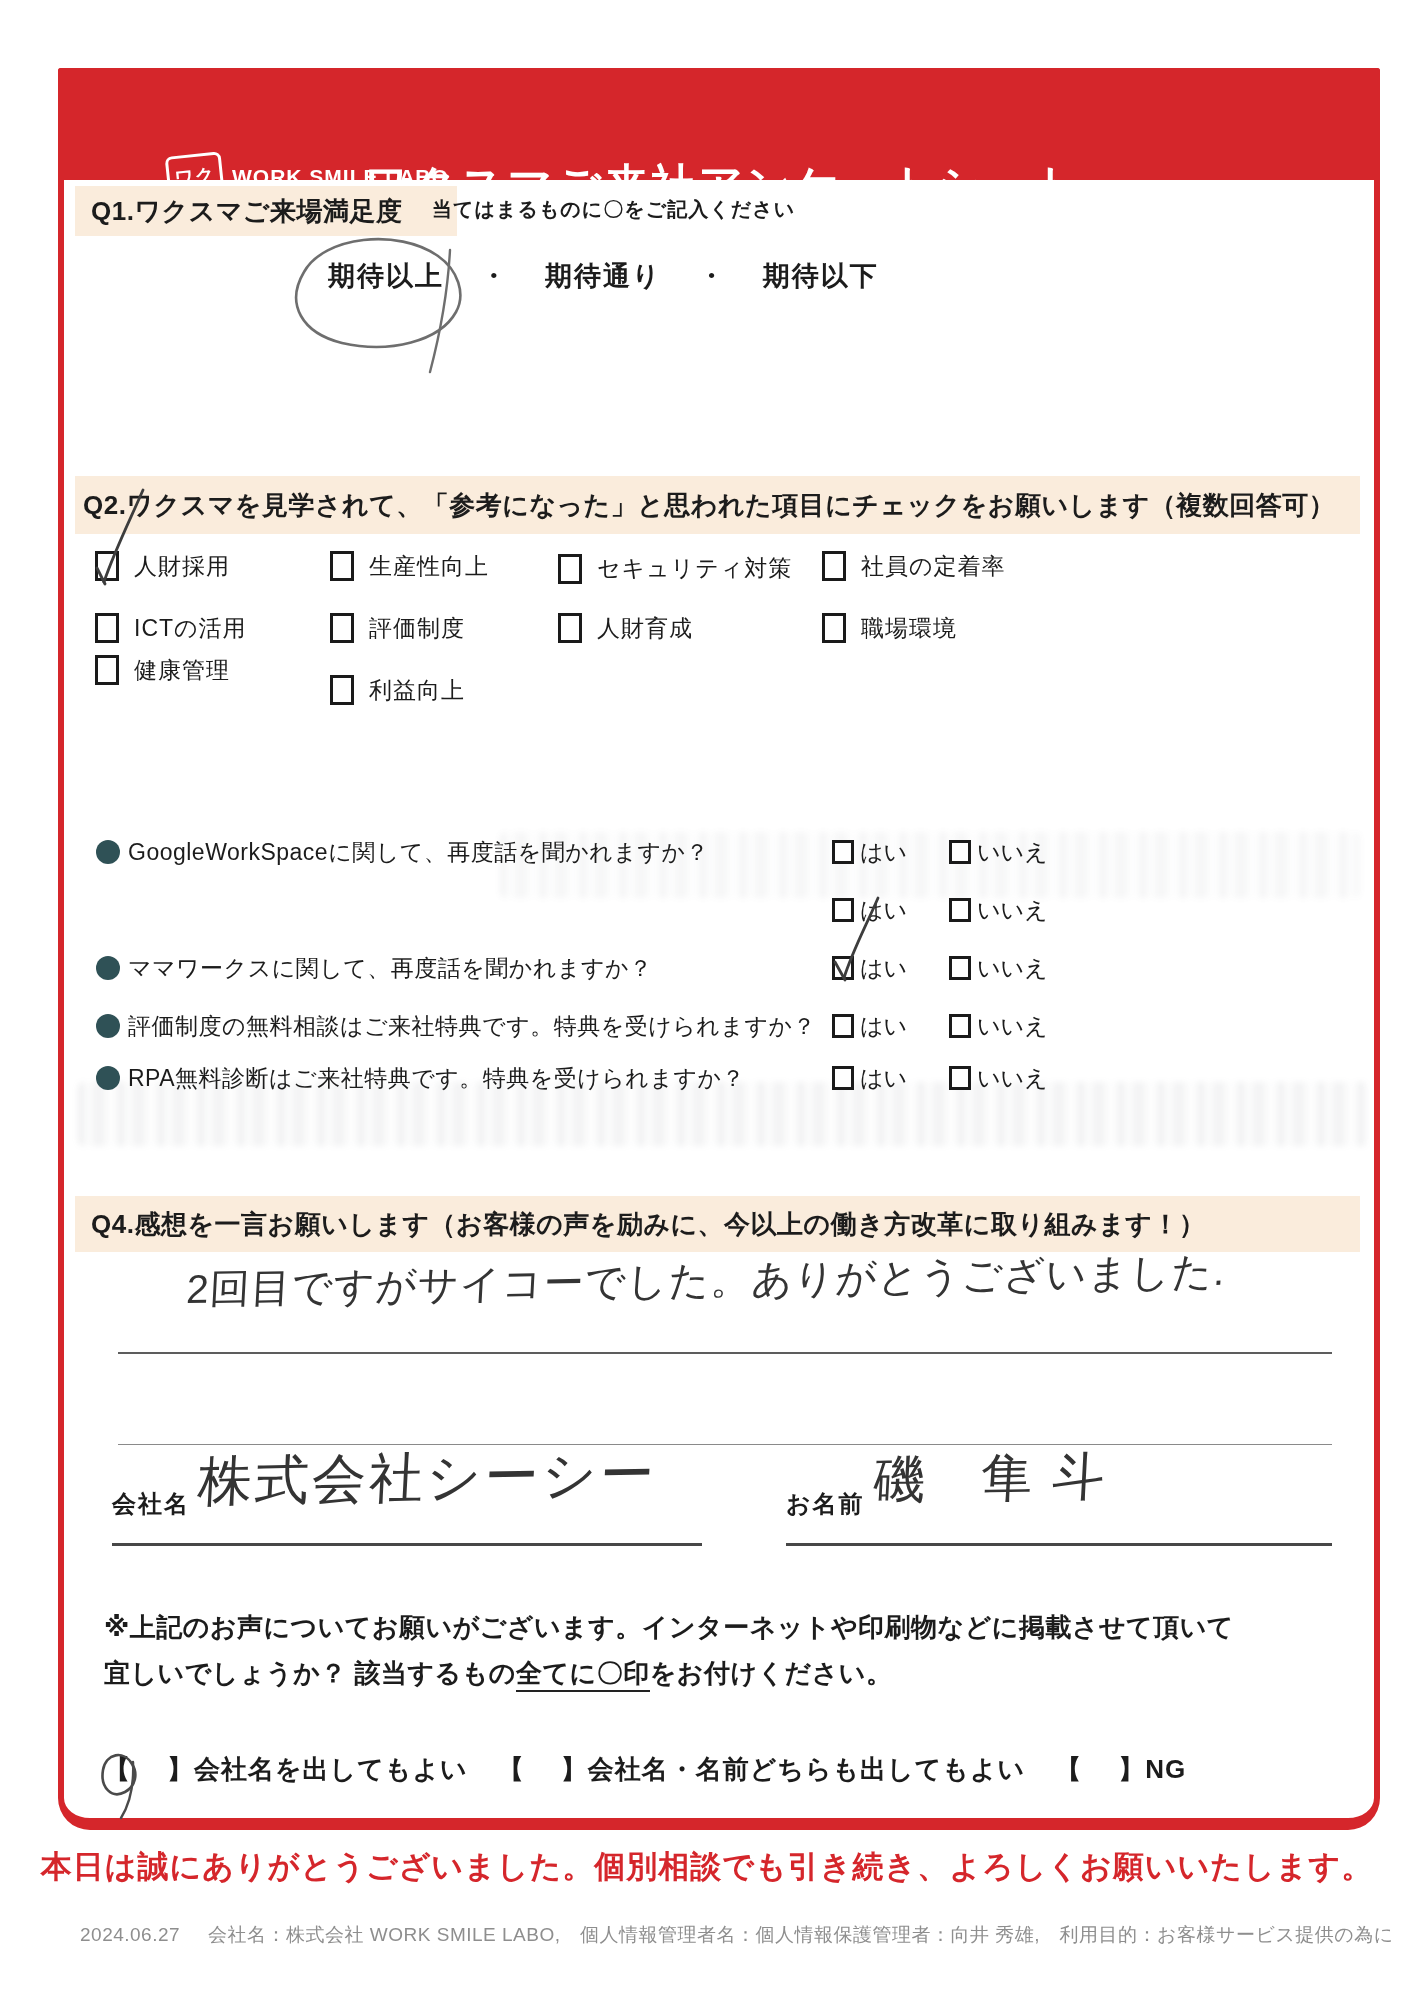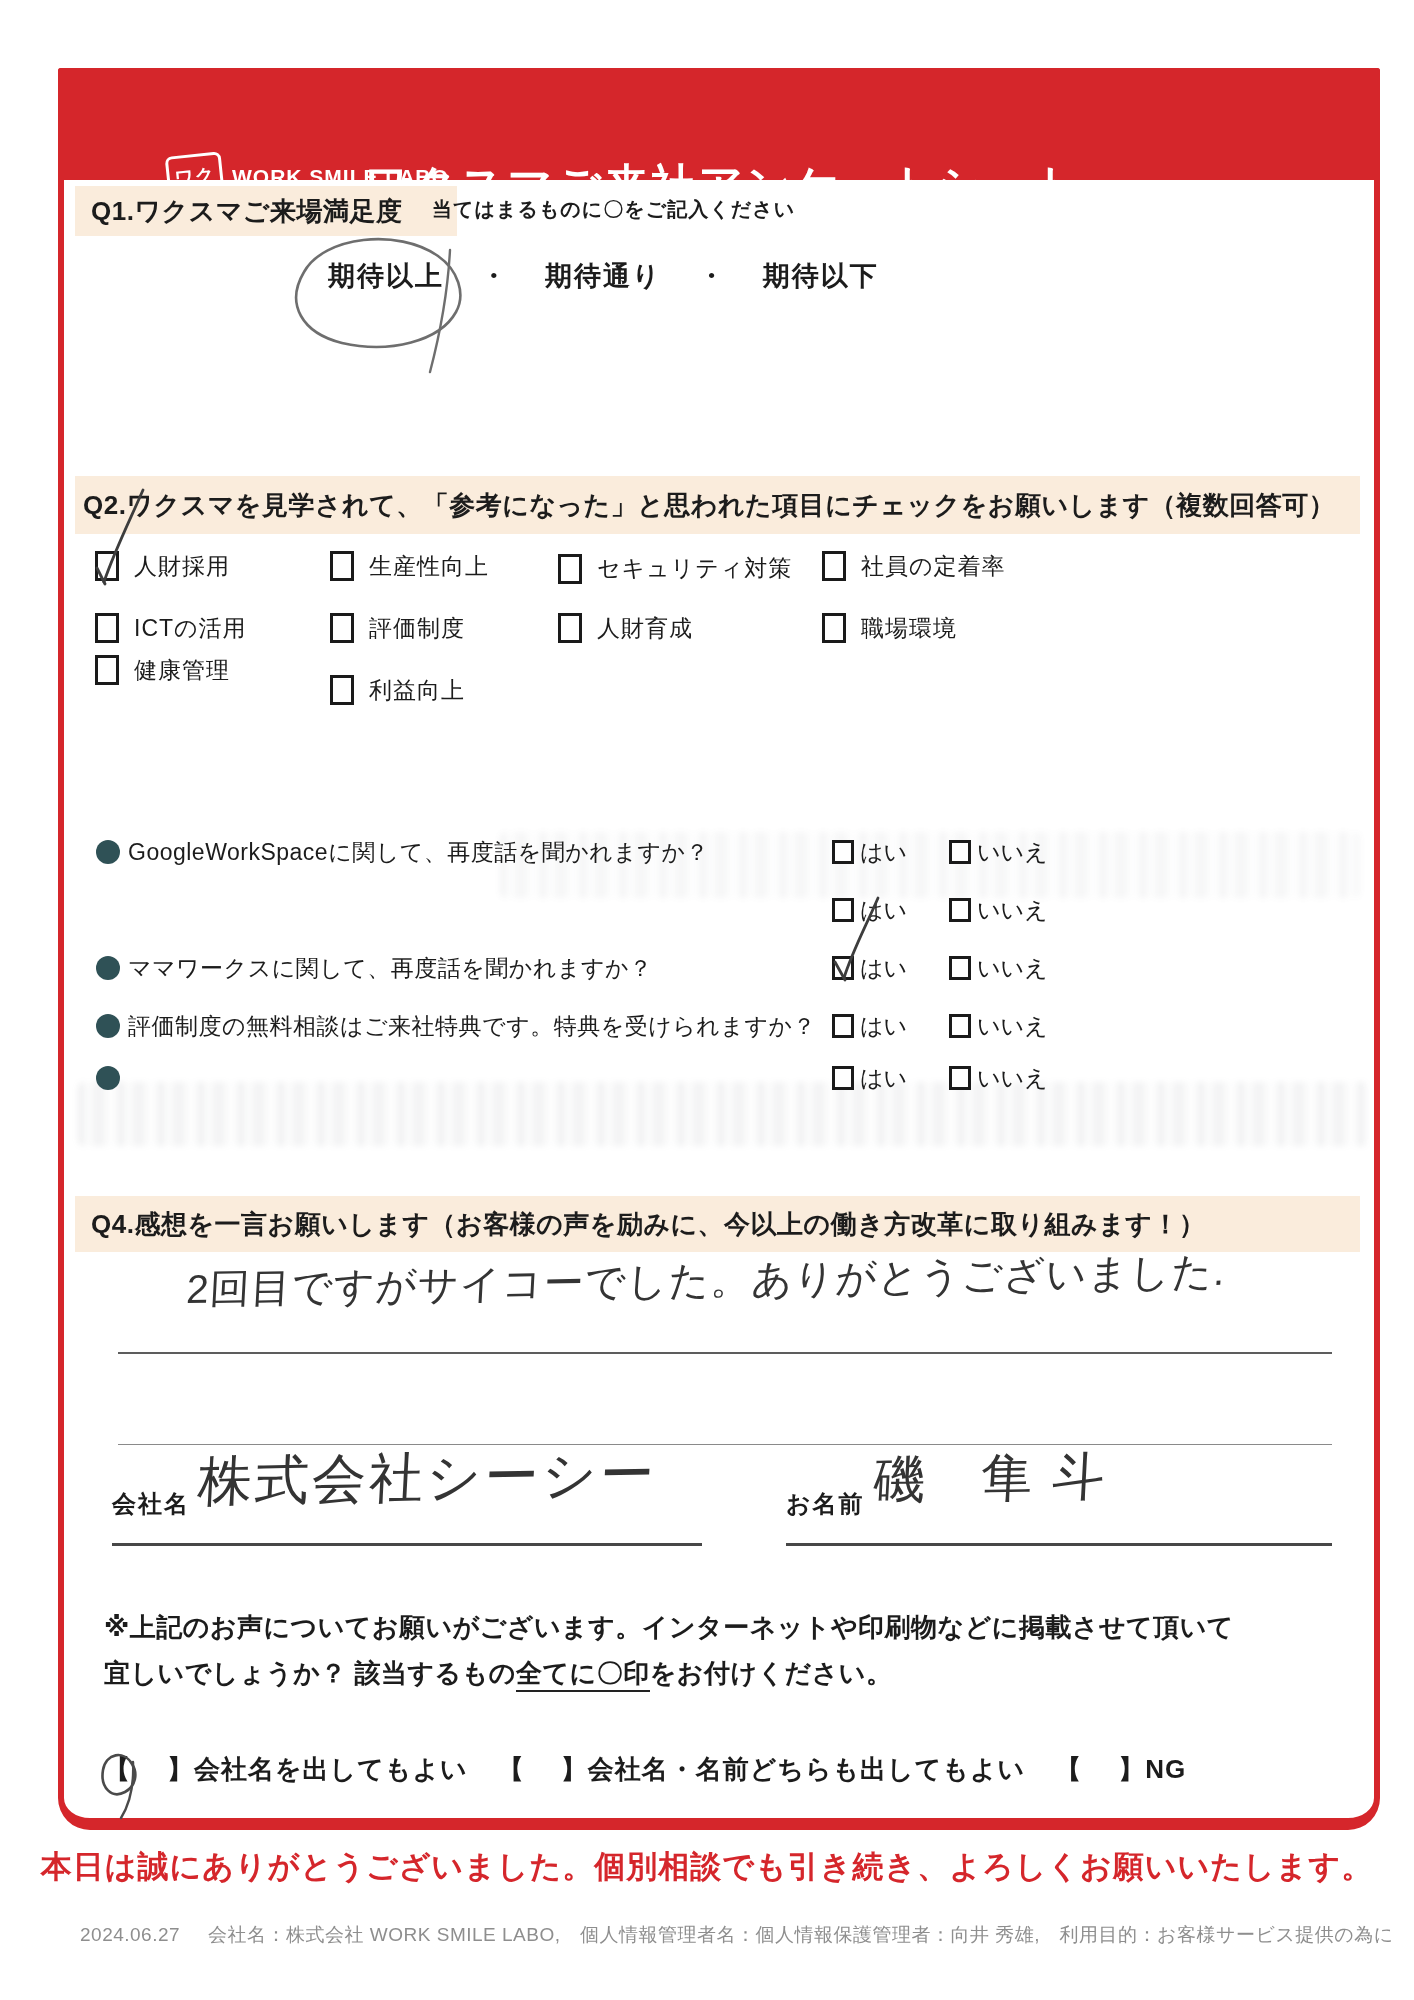--- a/index.html
+++ b/index.html
@@ -185,20 +185,21 @@
   <div class="yesno" style="left:832px;top:1004px;">
       <span class="sbox"></span>
       <span class="ynlabel">はい</span>
       <span class="yn-gap"></span>
       <span class="sbox"></span>
       <span class="ynlabel">いいえ</span>
     </div>
 
   <div class="q3row" style="top:1056px;">
       <span class="bullet"></span>
+      <span class="q3q">RPA無料診断はご来社特典です。特典を受けられますか？</span>
     </div>
   <div class="yesno" style="left:832px;top:1056px;">
       <span class="sbox"></span>
       <span class="ynlabel">はい</span>
       <span class="yn-gap"></span>
       <span class="sbox"></span>
       <span class="ynlabel">いいえ</span>
     </div>
 
   <div class="qbar" style="left:75px;top:1196px;width:1285px;height:56px;">Q4.感想を一言お願いします（お客様の声を励みに、今以上の働き方改革に取り組みます！）</div>

